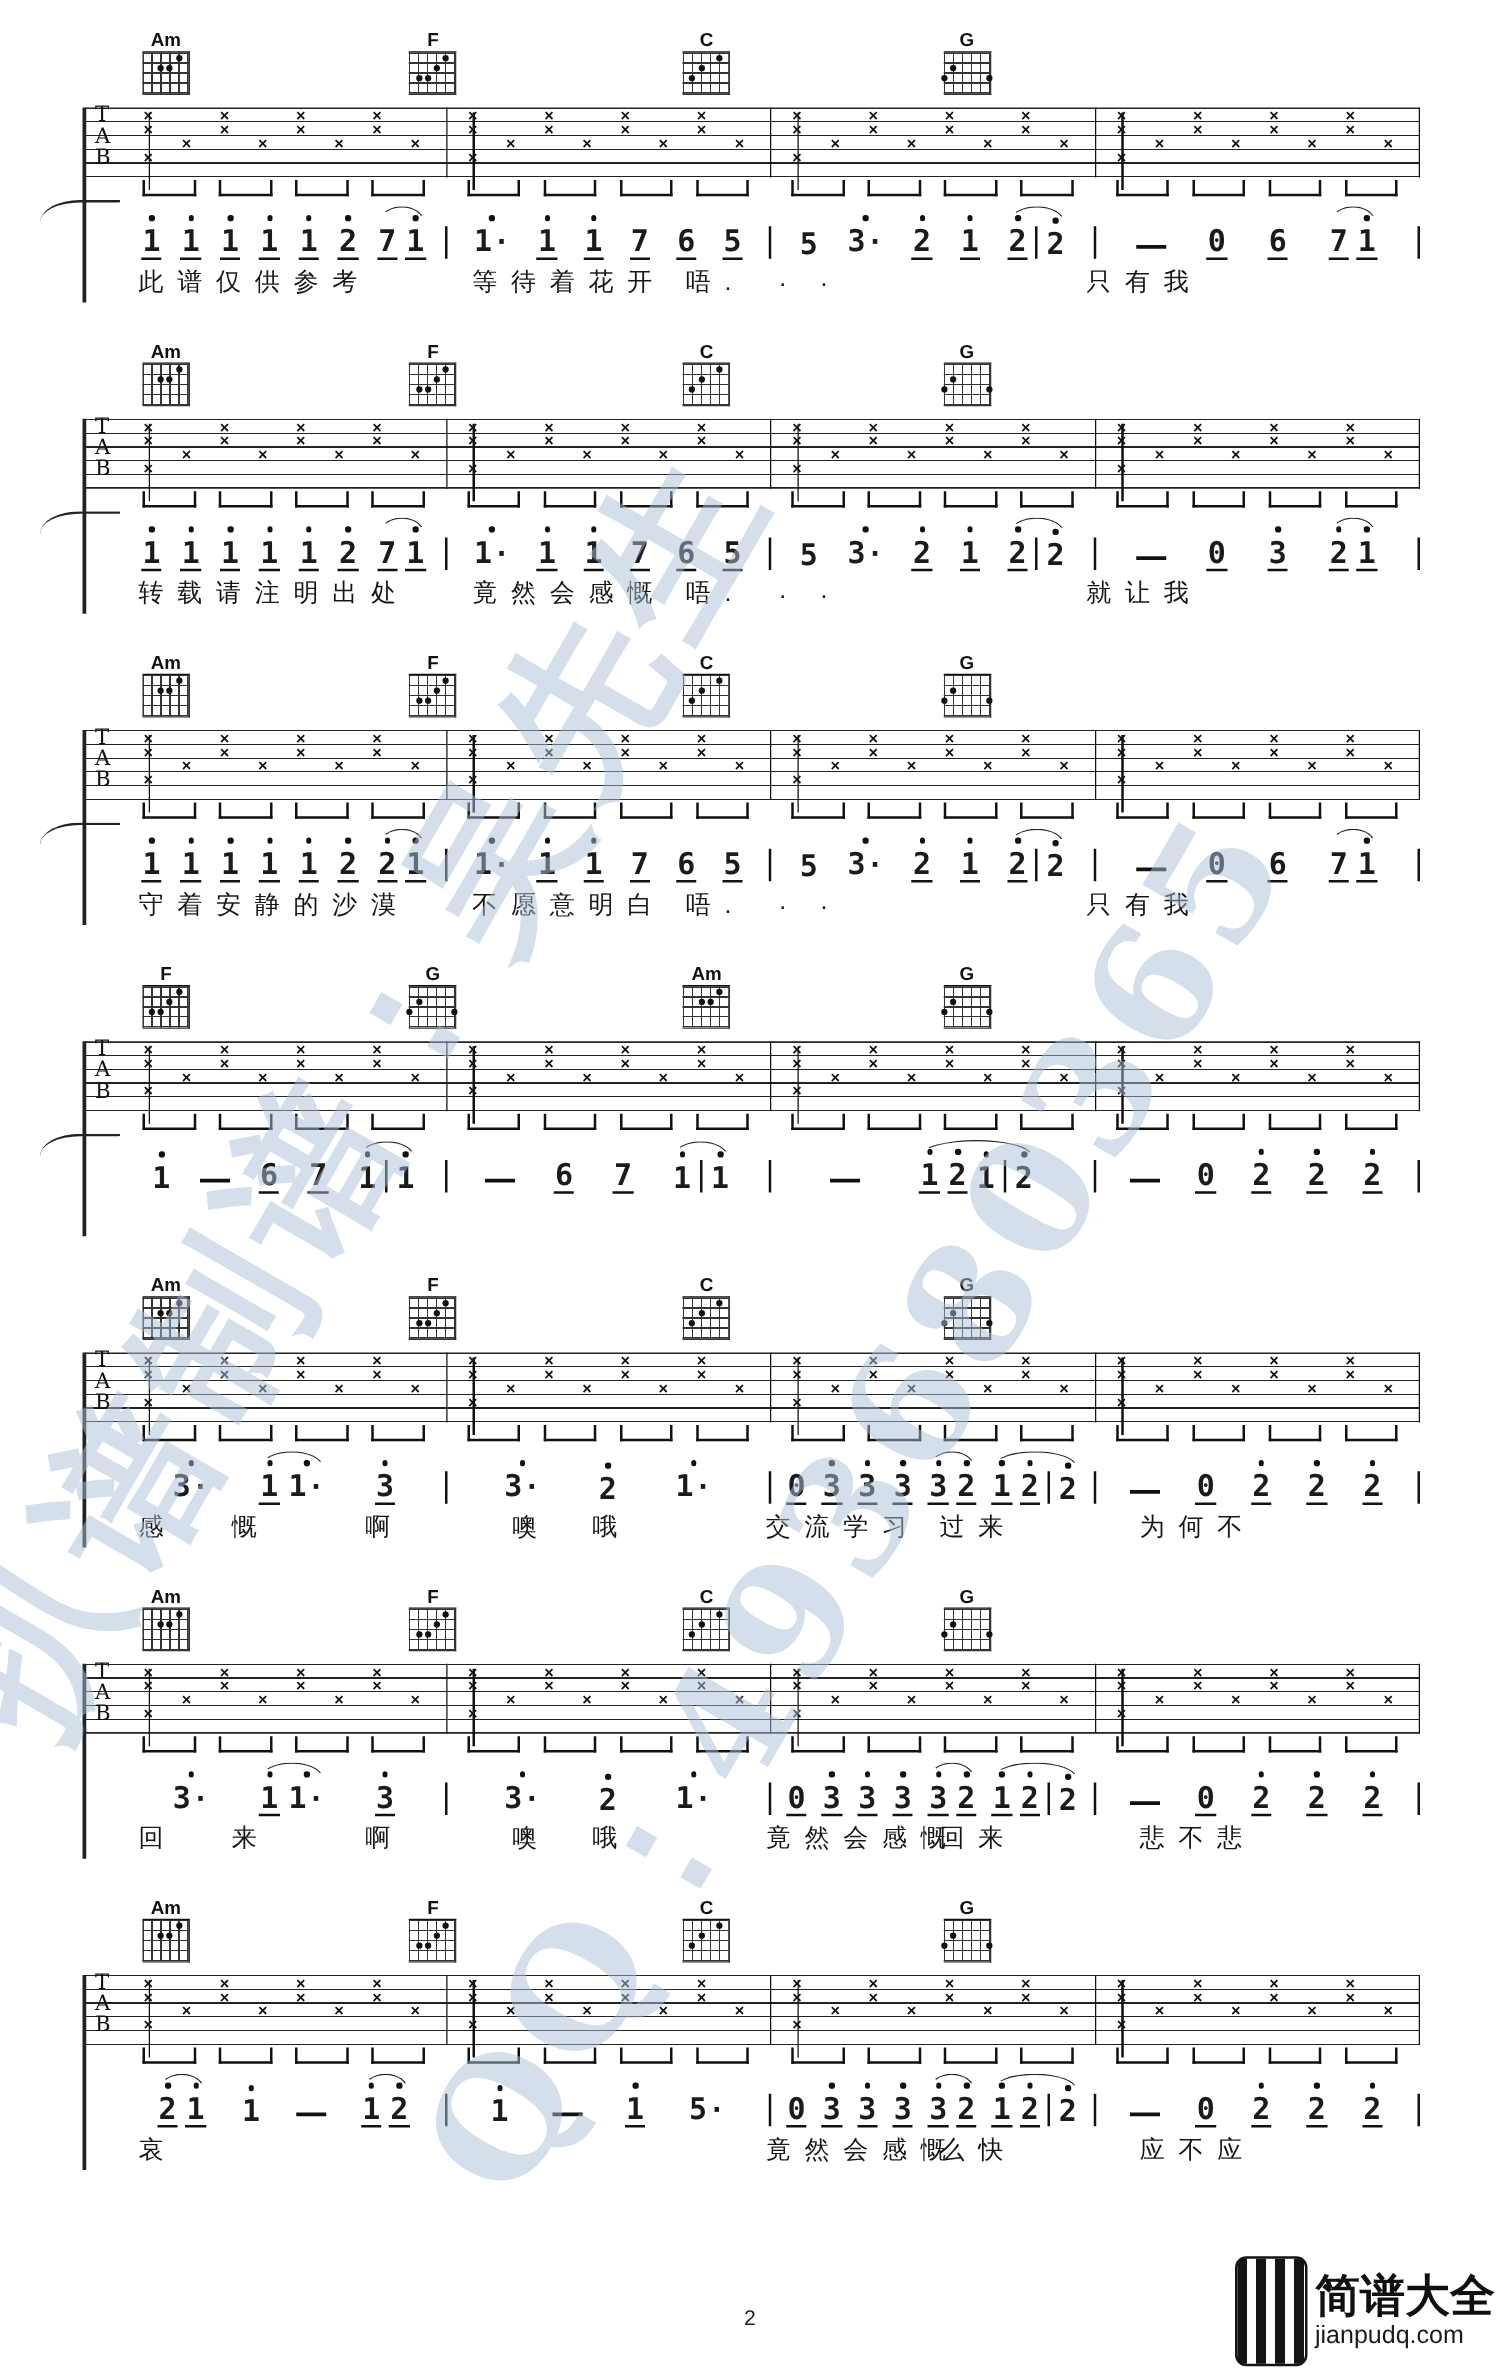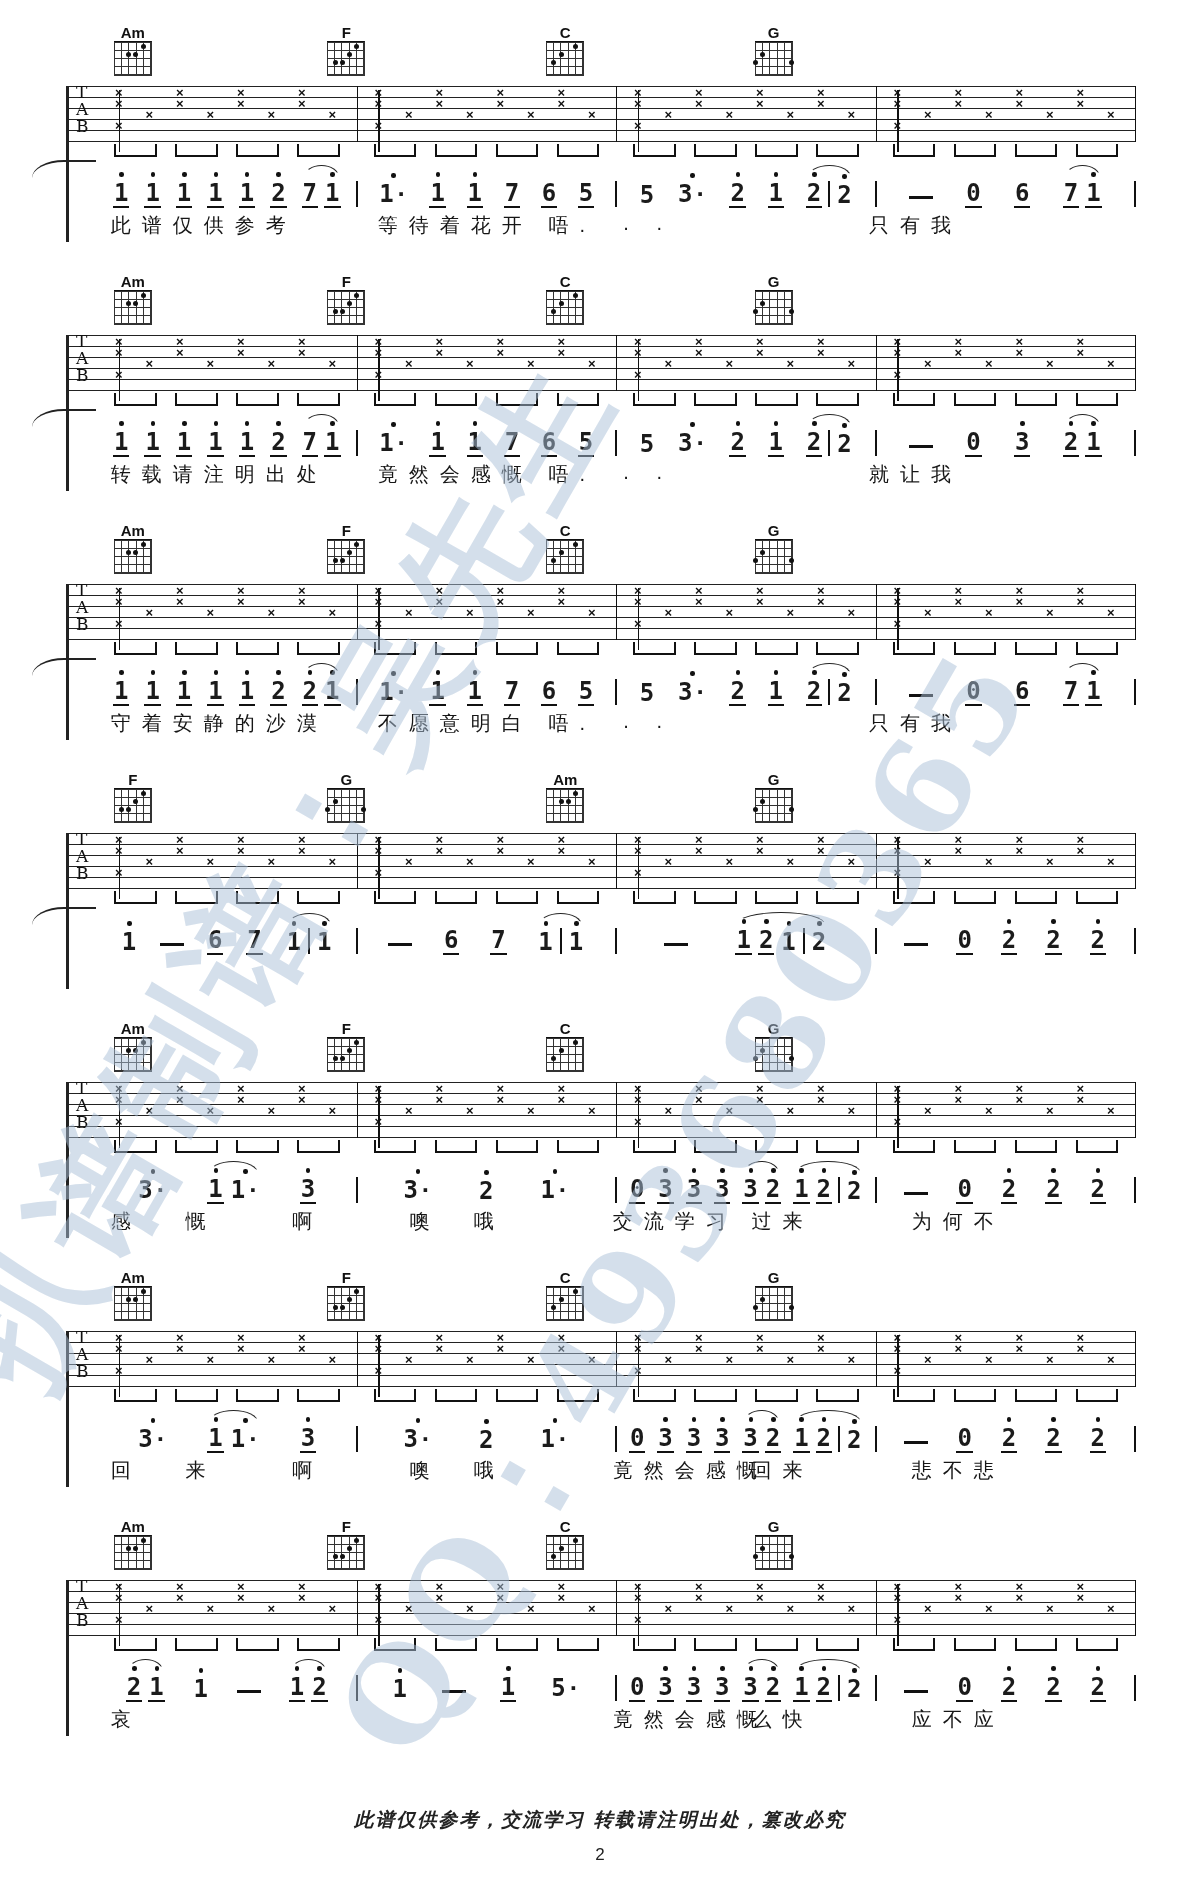--- a/index.html
+++ b/index.html
@@ -1312,17 +1312,23 @@
         <div class="lyr">
           <span class="syl" style="left: 4%;">哀</span>
           <span class="syl" style="left: 51%;">竟然会感慨</span>
           <span class="syl" style="left: 64%;">么快</span>
           <span class="syl" style="left: 79%;">应不应</span>
         </div>
       </div>
     </div>
 
   <div class="footer">
-    <div class="fnote">此谱仅供参考，交流学习  转载请注明出处，篡改必究</div>
     <div class="pnum">2</div>
+    <div class="brand">
+      <div class="keys"></div>
+      <div>
+        <div class="bname">简谱大全</div>
+        <div class="bdom">jianpudq.com</div>
+      </div>
+    </div>
   </div>
 
 </div>
 
 </body></html>

